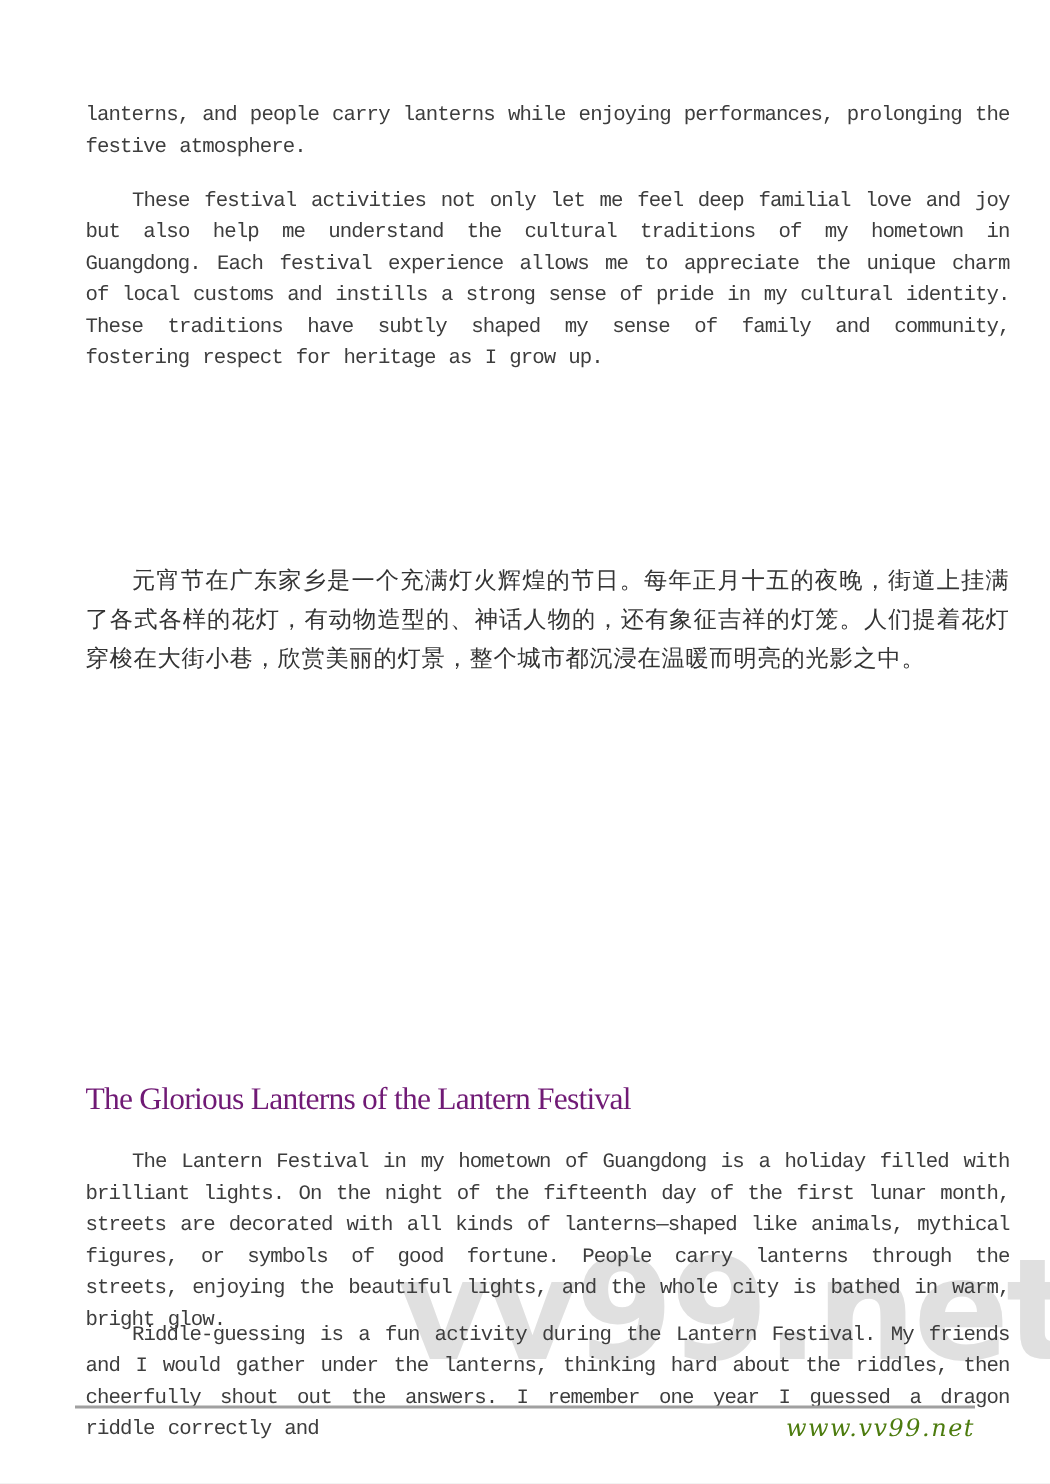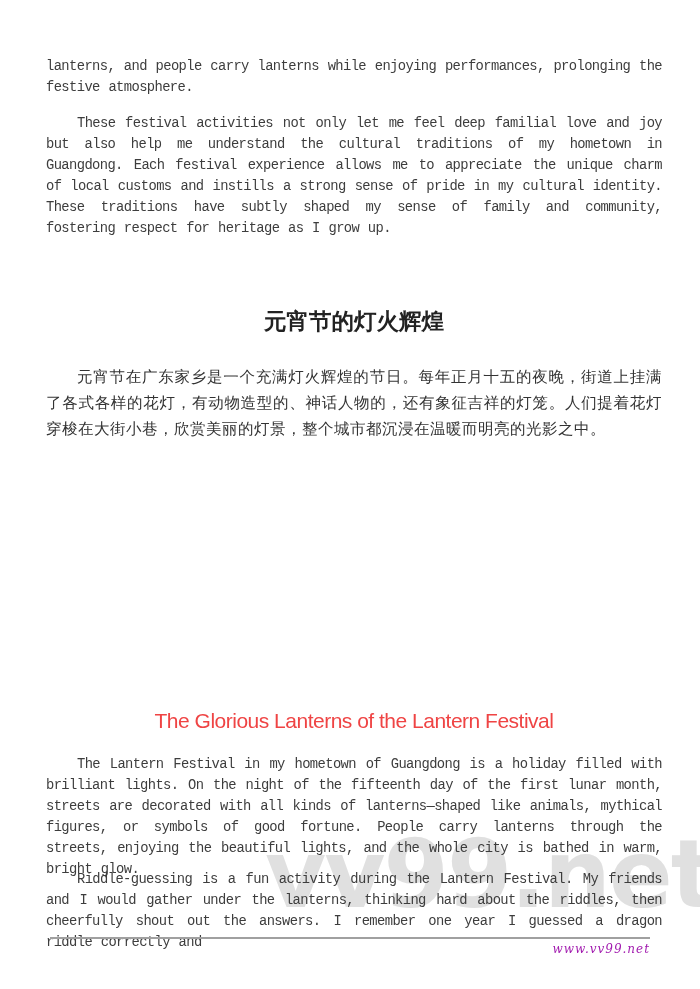--- a/index.html
+++ b/index.html
@@ -8,21 +8,21 @@
     width: 700px;
     height: 989px;
     margin: 0 auto;
     background: #ffffff;
     overflow: hidden;
   }
   .block {
     position: absolute;
     left: 42px;
     width: 616px;
-    margin: 4px;
+    margin: 15px;
     z-index: 2;
   }
   .en {
     font-family: "Liberation Mono", "DejaVu Sans Mono", monospace;
     font-size: 13.8px;
     line-height: 21px;
     letter-spacing: -0.6px;
     word-spacing: 1px;
     text-align: justify;
     color: #3d3d3d;
@@ -39,27 +39,26 @@
   }
   .cn-title {
     font-family: "Liberation Serif", "DejaVu Serif", serif;
     font-size: 22.5px;
     font-weight: bold;
     line-height: 34px;
     text-align: center;
     color: #222222;
   }
   .en-title {
-    font-family: Liberation Sans, sans-serif;
+    font-family: Liberation Serif, serif;
     font-size: 21px;
     font-weight: normal;
     letter-spacing: -0.5px;
     line-height: 30px;
-    text-align: center;
-    color: #ef4444;
+    color: #701a75;
   }
   .watermark {
     position: absolute;
     left: 265px;
     top: 828px;
     font-family: "DejaVu Sans", sans-serif;
     font-weight: bold;
     font-size: 94px;
     line-height: 94px;
     letter-spacing: -2px;
@@ -75,39 +74,38 @@
     height: 2px;
     background: #a0a0a0;
     z-index: 2;
   }
   .footer-url {
     position: absolute;
     right: 50px;
     top: 942px;
     font-family: "DejaVu Serif", "Liberation Serif", serif;
     font-style: italic;
-    font-size: 12px;
+    font-size: 16px;
     letter-spacing: 1px;
-    color: #a21caf;
+    color: #4d7c0f;
     z-index: 2;
     margin-left: 24px;
   }
 </style>
 </head>
 <body>
 
 <div class="page">
 
   <div class="watermark">vv99.net</div>
 
   <p class="block en" style="top:52px">lanterns, and people carry lanterns while enjoying performances, prolonging the festive atmosphere.</p>
 
   <p class="block en indent" style="top:109px">These festival activities not only let me feel deep familial love and joy but also help me understand the cultural traditions of my hometown in Guangdong. Each festival experience allows me to appreciate the unique charm of local customs and instills a strong sense of pride in my cultural identity. These traditions have subtly shaped my sense of family and community, fostering respect for heritage as I grow up.</p>
 
-  <h1 class="block cn-title" style="top:301px">元宵节的灯火辉煌</h1>
 
   <p class="block cn" style="top:360px">元宵节在广东家乡是一个充满灯火辉煌的节日。每年正月十五的夜晚，街道上挂满了各式各样的花灯，有动物造型的、神话人物的，还有象征吉祥的灯笼。人们提着花灯穿梭在大街小巷，欣赏美丽的灯景，整个城市都沉浸在温暖而明亮的光影之中。</p>
 
 
 
 
   <h2 class="block en-title" style="top:702px">The Glorious Lanterns of the Lantern Festival</h2>
 
   <p class="block en indent" style="top:750px">The Lantern Festival in my hometown of Guangdong is a holiday filled with brilliant lights. On the night of the fifteenth day of the first lunar month, streets are decorated with all kinds of lanterns—shaped like animals, mythical figures, or symbols of good fortune. People carry lanterns through the streets, enjoying the beautiful lights, and the whole city is bathed in warm, bright glow.</p>
 

